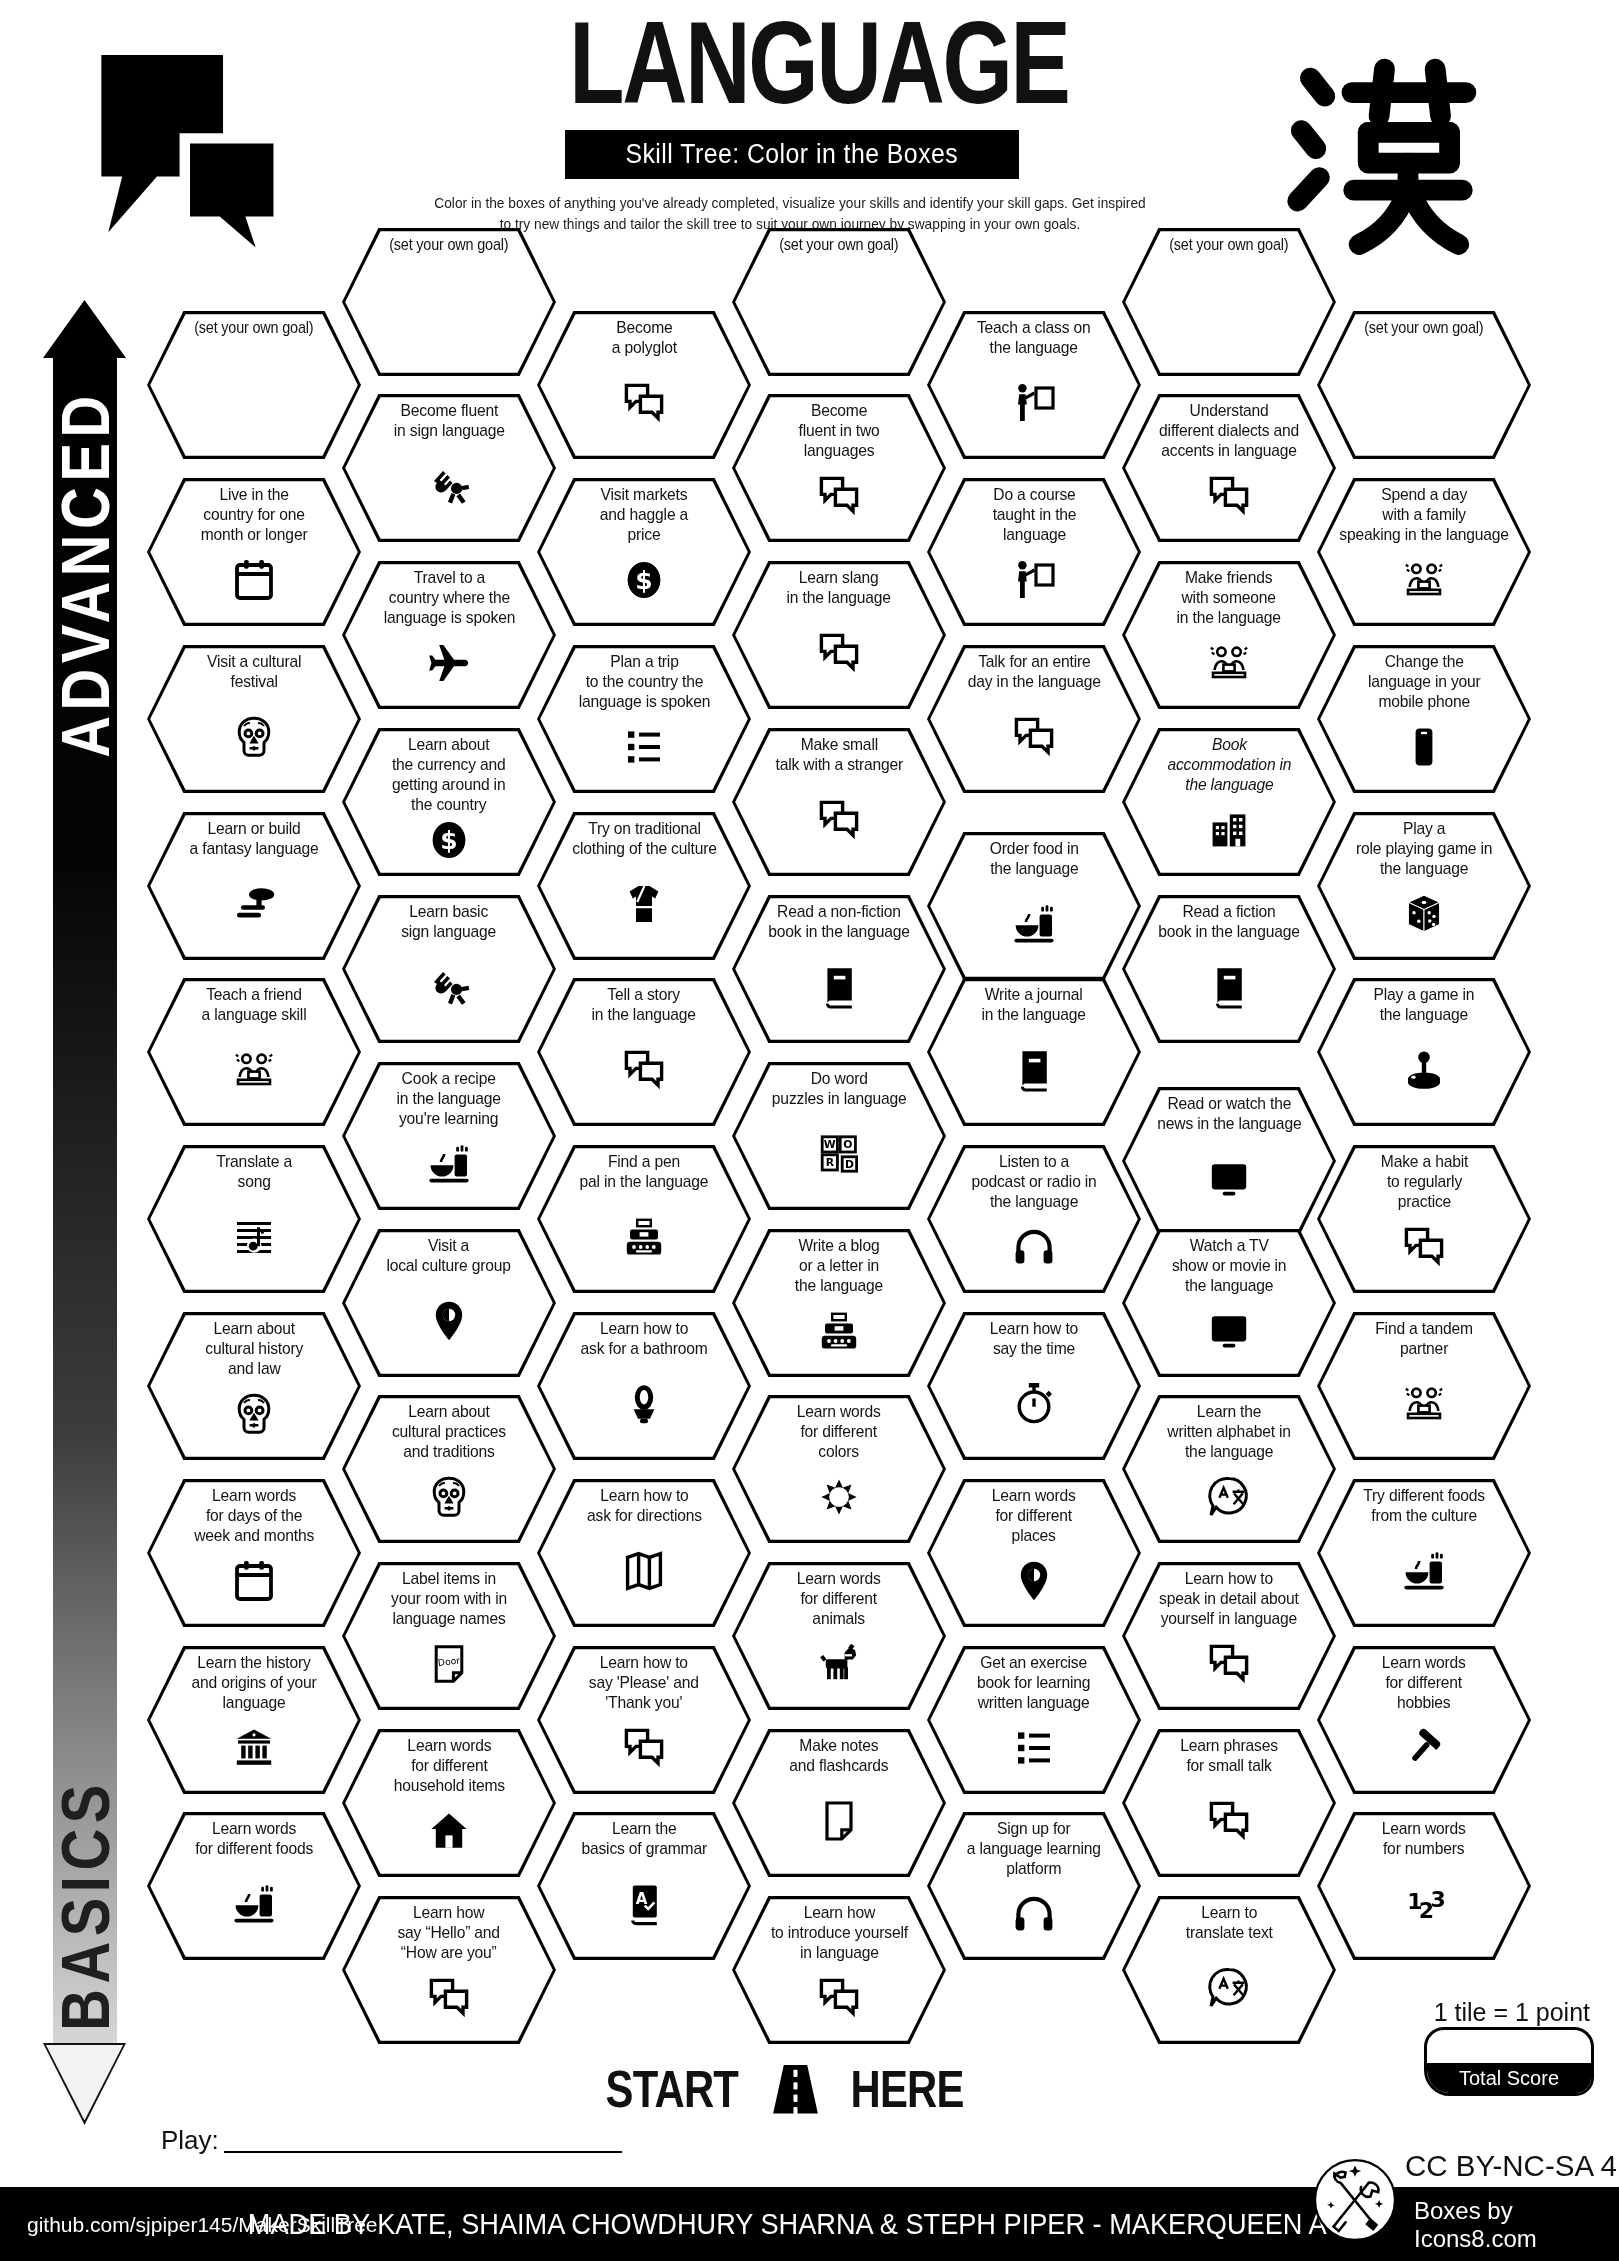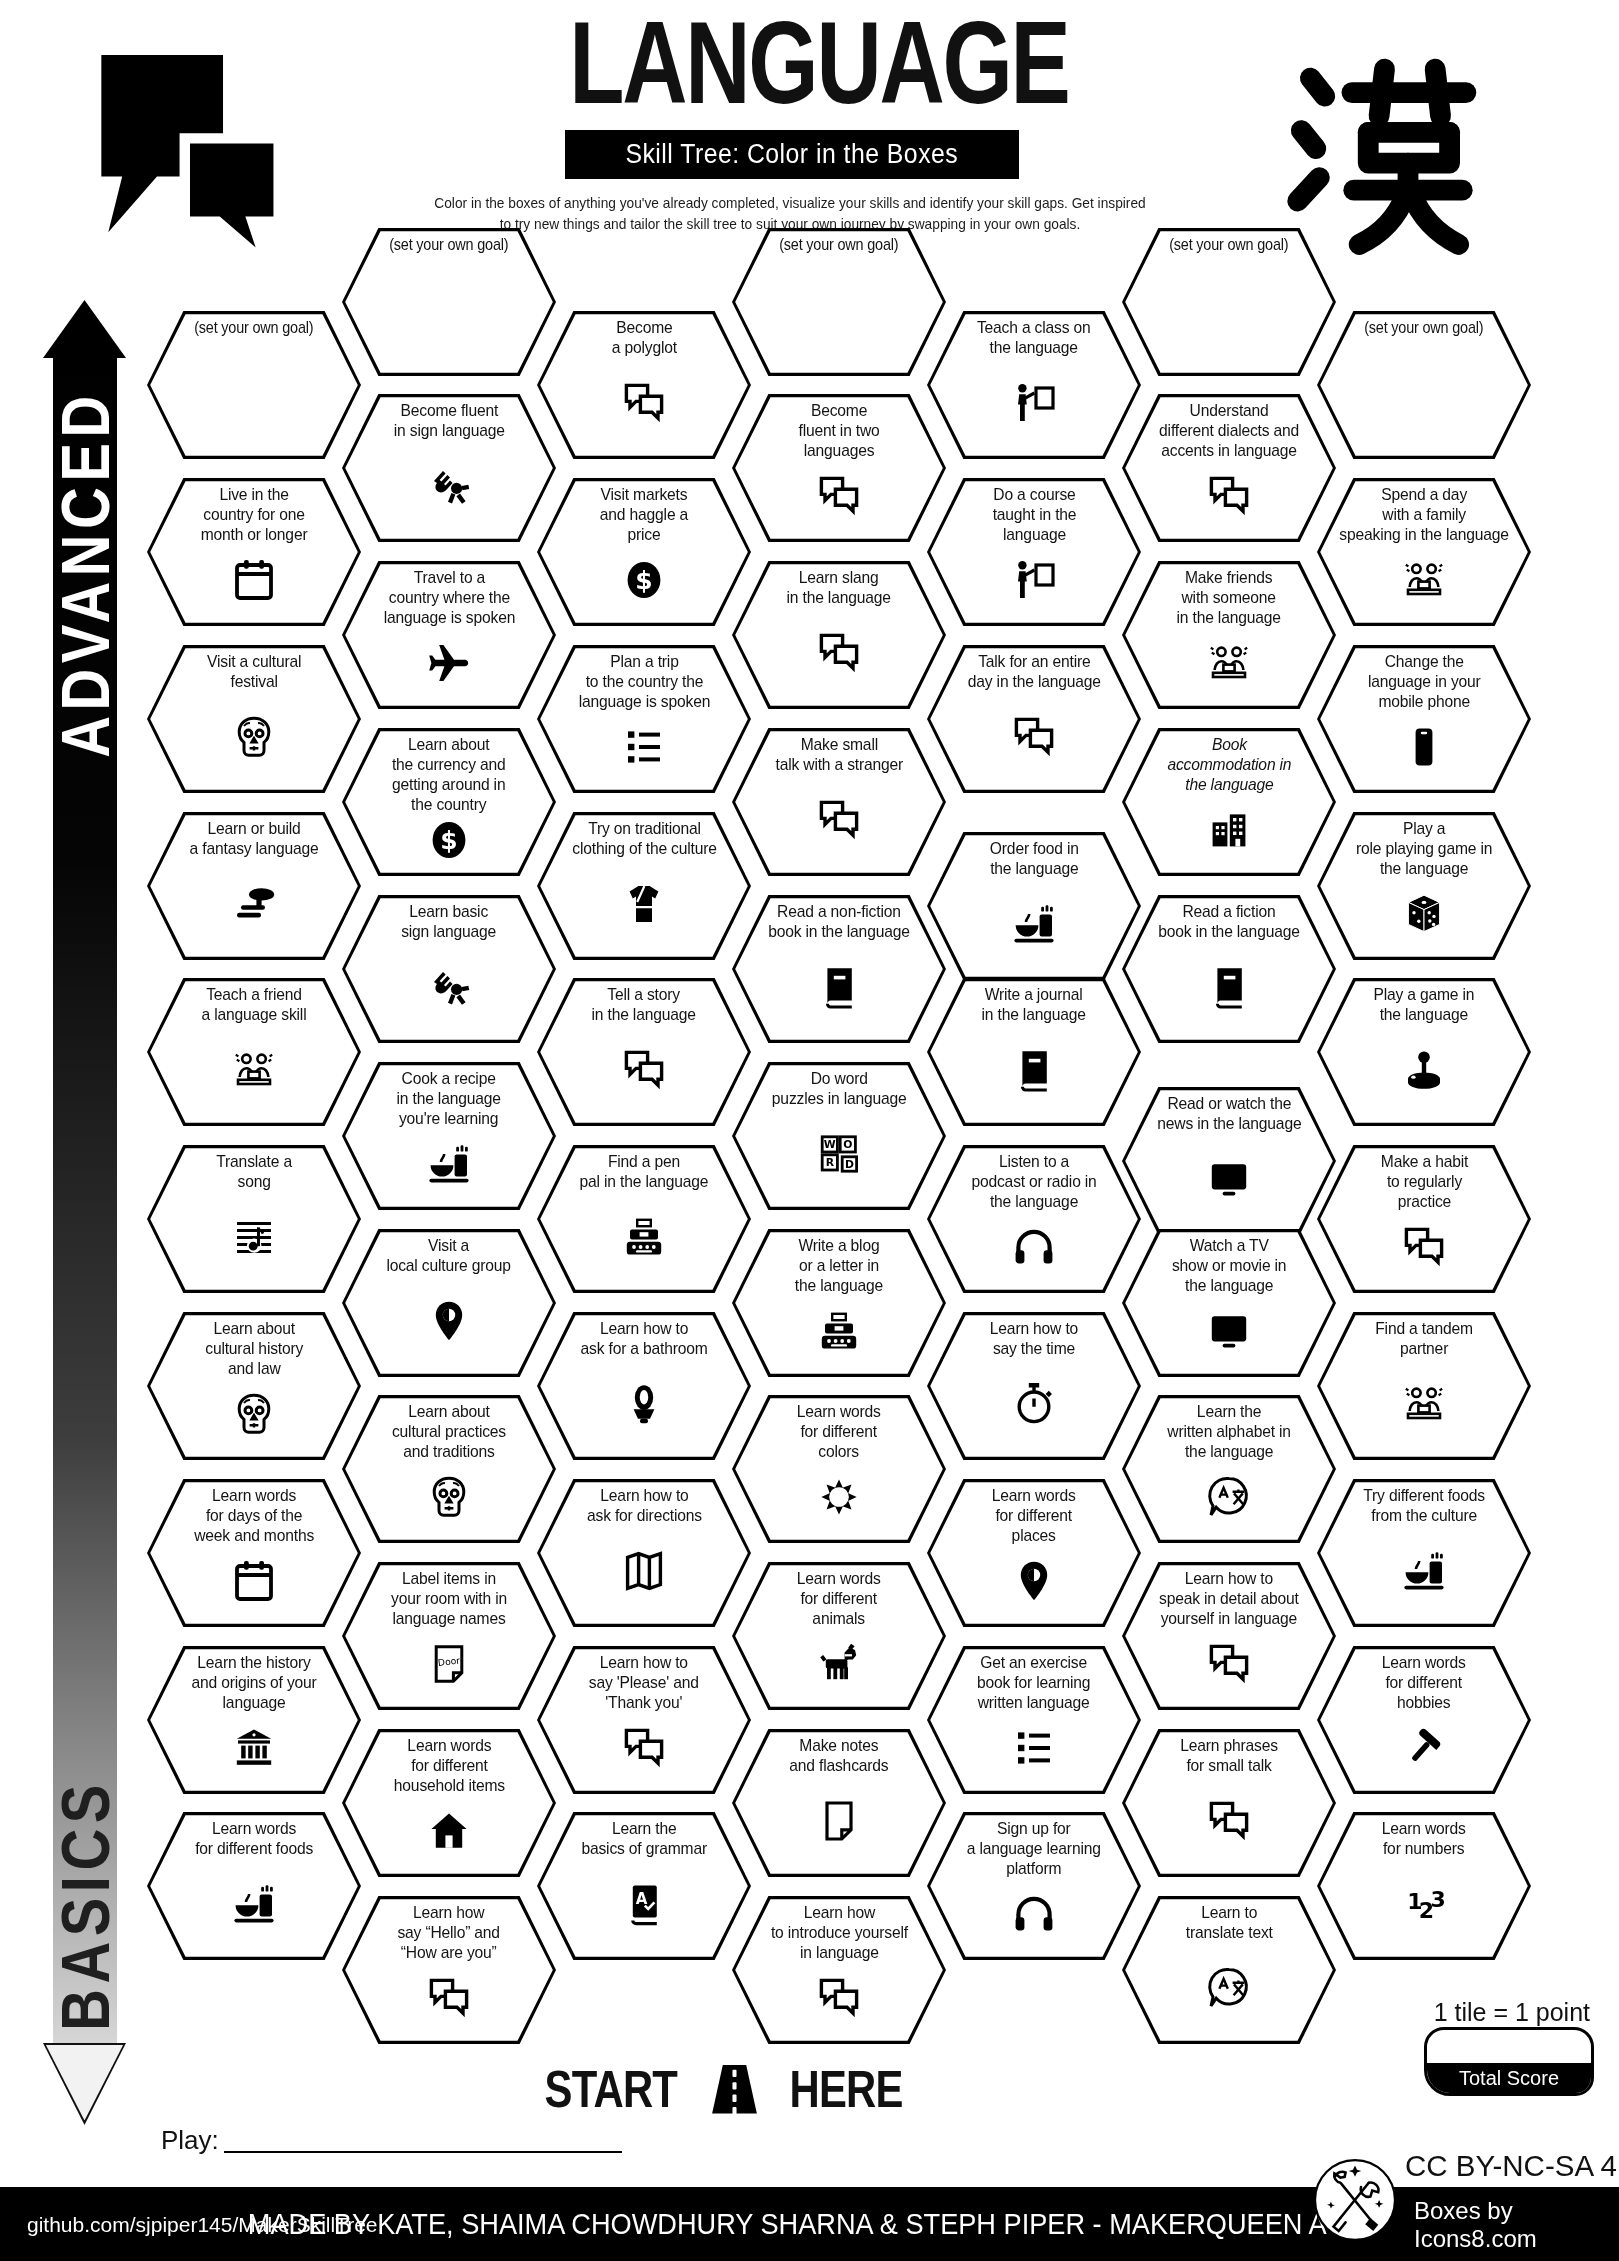--- a/index.html
+++ b/index.html
@@ -42,21 +42,21 @@
             clip-path:polygon(0% 50%,17% 0%,83% 0%,100% 50%,83% 100%,17% 100%);}
   .hex-content{position:absolute;inset:6.5px 16.6px 7.4px;display:flex;flex-direction:column;align-items:center;}
   .hex-label{white-space:pre;text-align:center;font-size:17px;line-height:20px;color:#141414;
              letter-spacing:-0.2px;transform:scaleX(.92);transform-origin:center top;}
   .goal .hex-label{font-size:15.7px;}
   .hex-icon{flex:1;display:flex;align-items:center;justify-content:center;padding:1.8px 0 4.6px;}
   .hex-icon svg{height:48px;width:auto;display:block;}
 
   
   .start-row{position:absolute;left:530px;top:2059px;width:507px;display:flex;align-items:center;
-             gap:12px;}
+             justify-content:center;gap:12px;}
   .start-word{font-size:51px;font-weight:900;letter-spacing:-0.9px;transform:scaleX(.82);white-space:nowrap;}
   .road{width:61px;height:61px;}
   .road svg{width:100%;height:100%;}
 
   
   .name-label{position:absolute;left:161px;top:2125px;font-size:26px;color:#111;}
   .name-line{position:absolute;left:224px;top:2151px;width:398px;height:0;border-bottom:2.8px solid #000;}
 
   
   .tile-point-note{position:absolute;left:1419px;top:1998px;width:171px;text-align:right;font-size:25px;}

